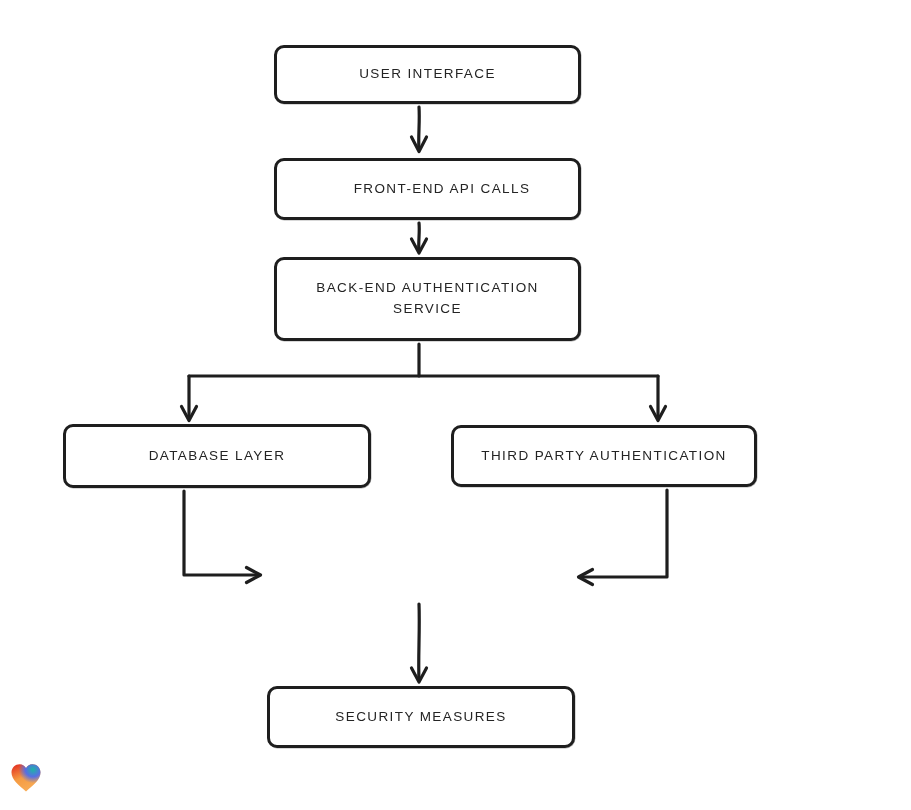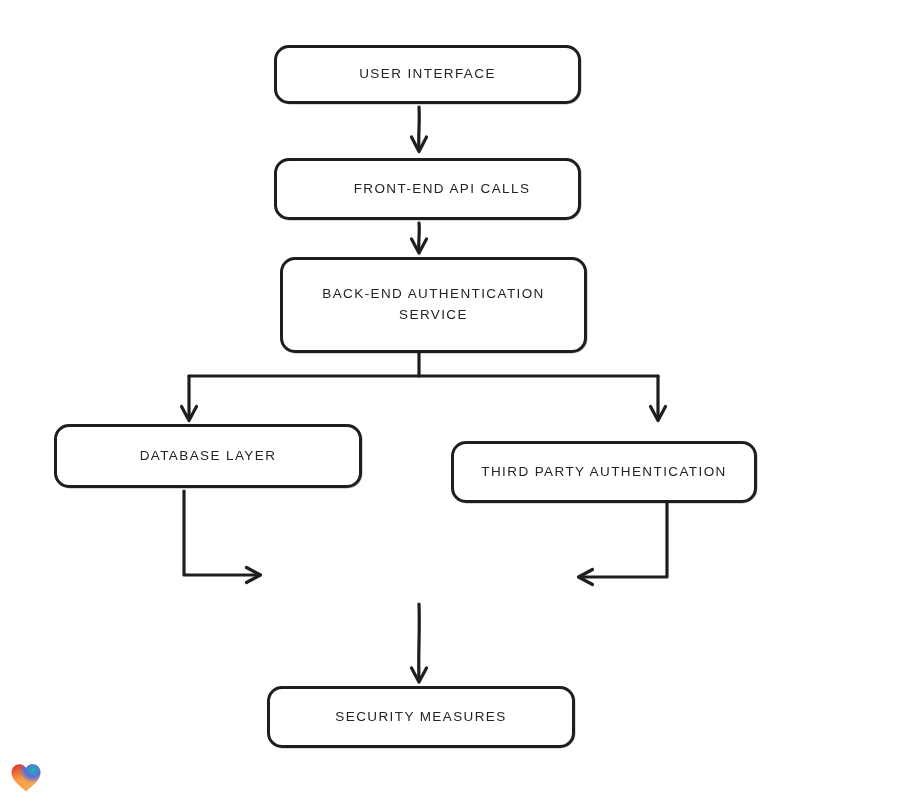--- a/index.html
+++ b/index.html
@@ -23,42 +23,42 @@
     stroke: var(--ink);
     stroke-width: 3.2;
     fill: none;
     stroke-linecap: round;
     stroke-linejoin: round;
   }
   .node {
     position: absolute;
     background: #ffffff;
     border: 3.4px solid var(--ink);
-    border-radius: 15px;
+    border-radius: 10px;
     display: flex;
     align-items: center;
     justify-content: center;
     text-align: center;
     padding: 4px 10px;
     box-shadow: 0.5px 0.5px 0 rgba(30,30,30,0.35);
   }
   .node-label {
     font-size: 13.5px;
     letter-spacing: 1.4px;
     line-height: 1.55;
     color: #242424;
     white-space: pre-line;
     text-transform: uppercase;
   }
   
   .n-user      { left: 274px; top:  45px; width: 307px; height:  59px; }
   .n-frontend  { left: 274px; top: 158px; width: 307px; height:  62px; padding-left: 39px; }
-  .n-backend   { left: 280px; top: 257px; width: 307px; height:  96px; }
-  .n-database  { left:  54px; top: 424px; width: 308px; height:  64px; }
-  .n-thirdpty  { left: 451px; top: 425px; width: 306px; height:  62px; margin-top: 16px; }
+  .n-backend   { left: 274px; top: 257px; width: 307px; height:  84px; }
+  .n-database  { left:  63px; top: 424px; width: 308px; height:  64px; }
+  .n-thirdpty  { left: 451px; top: 425px; width: 306px; height:  62px; }
   .n-session   { left: 266px; top: 542px; width: 306px; height:  59px; }
   .n-security  { left: 267px; top: 686px; width: 308px; height:  62px; }
   .logo {
     position: absolute;
     left: 8px; top: 760px;
     width: 36px; height: 36px;
     cursor: pointer;
   }
 </style>
 </head>

